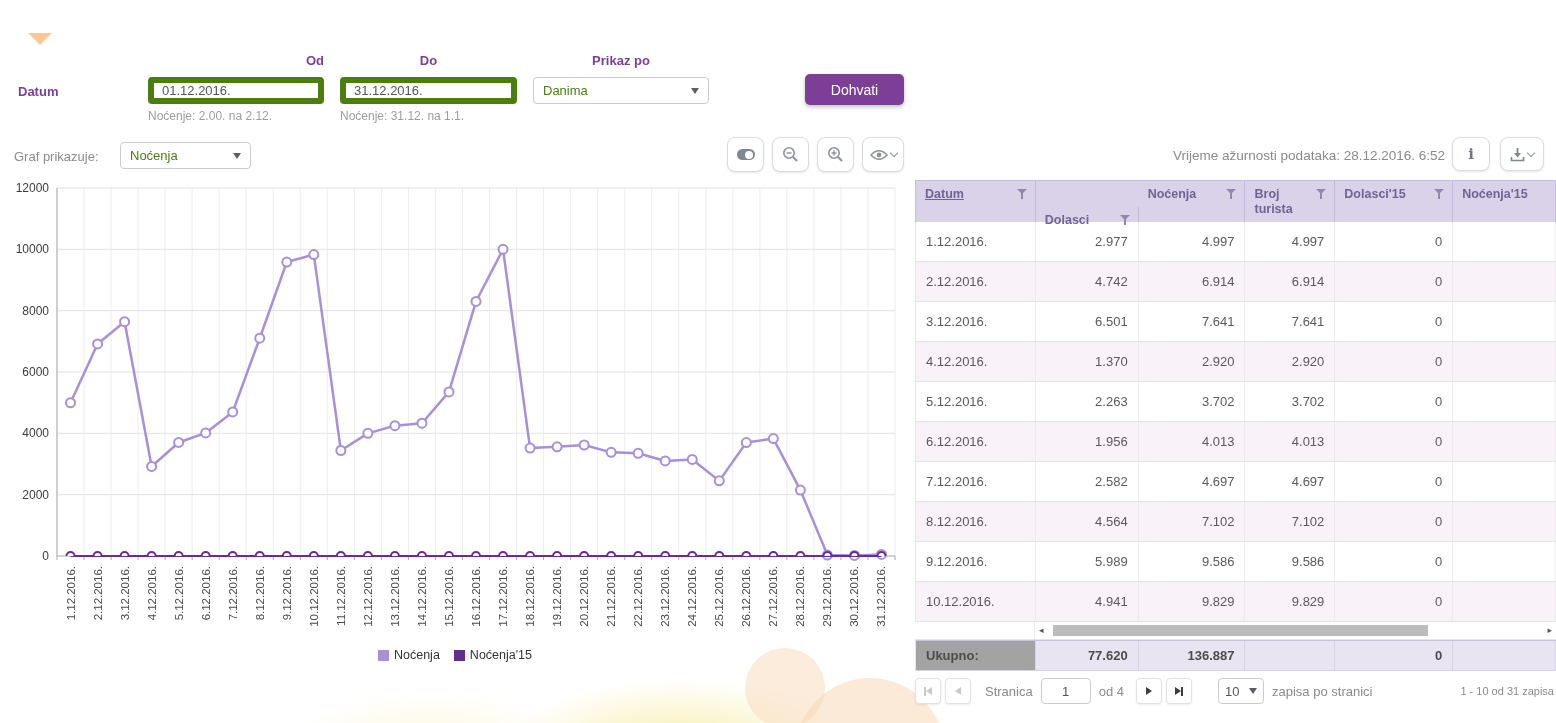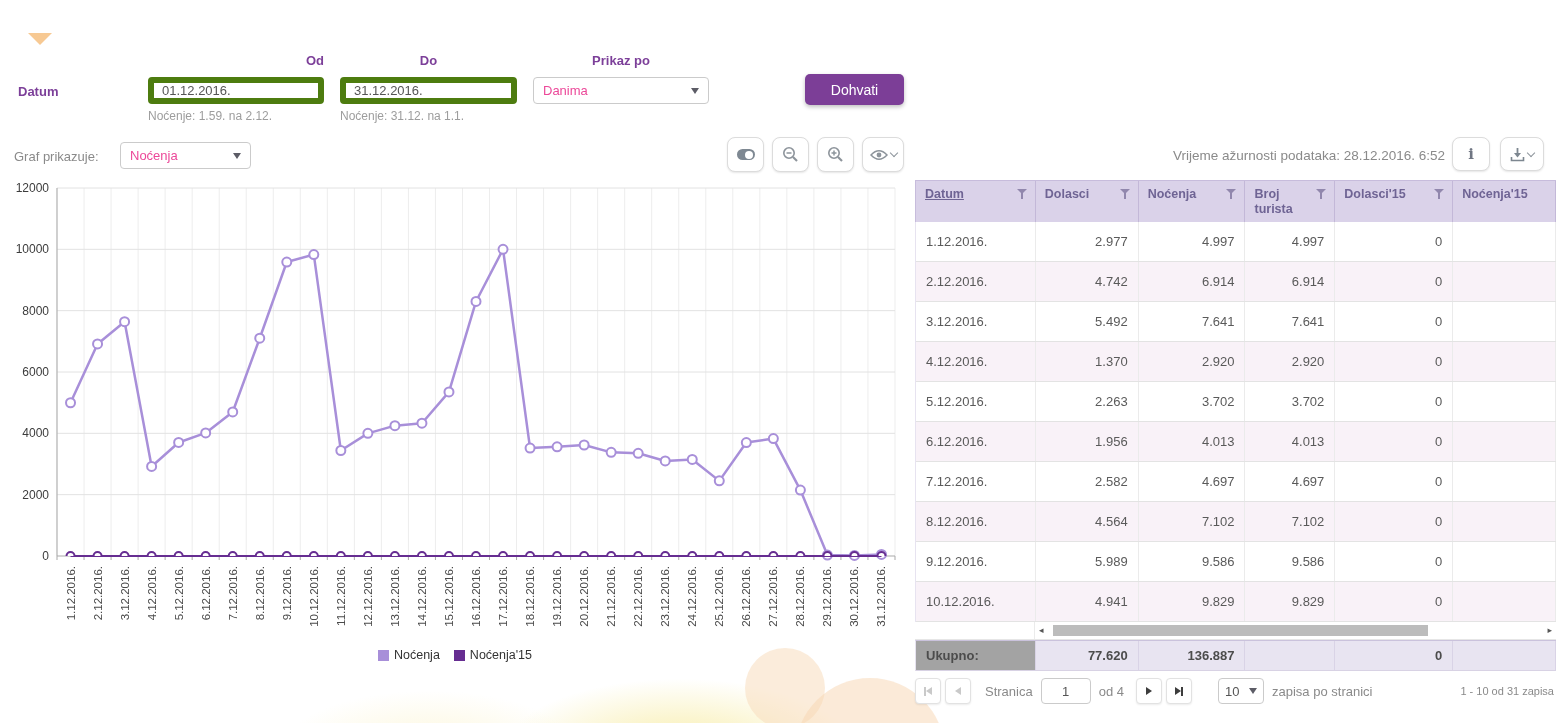--- a/index.html
+++ b/index.html
@@ -30,21 +30,21 @@
 
   
   .flabel { position:absolute; font-size:13px; font-weight:bold; color:#7c3f99; }
   .note { position:absolute; font-size:12px; color:#9d9d9d; }
   .textbox { position:absolute; height:27px; border:6px solid #4d7c0f; border-radius:4px;
     background:#fff; display:flex; align-items:center; overflow:hidden; }
   .textbox input { border:none; outline:none; flex:1; padding:0 8px; font-size:13px; color:#555;
     font-family:"Liberation Sans", sans-serif; background:transparent; }
   .selectbox { position:absolute; height:27px; border:1px solid #cbcbcb; border-radius:4px;
     background:#fff; display:flex; align-items:center; justify-content:space-between;
-    padding:0 9px; font-size:13px; color:#ec4899; cursor:pointer; }
+    padding:0 9px; font-size:13px; color:#4d7c0f; cursor:pointer; }
   .sel-arrow { width:0; height:0; border-left:4.5px solid transparent; border-right:4.5px solid transparent;
     border-top:6px solid #5c5c66; }
   .btn-primary { position:absolute; background:#7c3e97; color:#fff; border:none; border-radius:5px;
     font-size:14px; font-family:"Liberation Sans", sans-serif; cursor:pointer;
     box-shadow:0 2px 4px rgba(0,0,0,0.25); display:flex; align-items:center; justify-content:center; }
 
   
   .graf-label { position:absolute; left:14px; top:149px; font-size:13px; color:#8a8a8a; }
   .tool-btn { position:absolute; top:137px; height:35px; background:#fff; border:1px solid #dcdcdc;
     border-radius:8px; box-shadow:0 1px 2px rgba(0,0,0,0.10); display:flex; align-items:center;
@@ -132,21 +132,21 @@
 
     <div class="flabel" style="left:148px; top:53px; width:176px; text-align:right;">Od</div>
     <div class="flabel" style="left:340px; top:53px; width:177px; text-align:center;">Do</div>
     <div class="flabel" style="left:533px; top:53px; width:176px; text-align:center;">Prikaz po</div>
     <div class="flabel" style="left:18px; top:84px;">Datum</div>
 
     <div class="textbox" style="left:148px; top:77px; width:176px;">
       <input type="text" value="01.12.2016." style="">
 
     </div>
-    <div class="note" style="left:148px; top:109px;">Noćenje: 1.59. na 2.12.</div>
+    <div class="note" style="left:148px; top:109px;">Noćenje: 2.00. na 2.12.</div>
 
     <div class="textbox" style="left:340px; top:77px; width:177px;">
       <input type="text" value="31.12.2016." style="">
 
     </div>
     <div class="note" style="left:340px; top:109px;">Noćenje: 31.12. na 1.1.</div>
 
     <div class="selectbox" style="left:533px; top:77px; width:176px;">
       <span>Danima</span>
       <span class="sel-arrow"></span>
@@ -396,21 +396,21 @@
           <span>Noćenja'15</span>
         </span>
       </div>
 
     <div class="table-area">
       <div class="thead" id="thead">
           <div class="th" style="width: 120px;">
             <span class="sorted">Datum</span>
             <span class="funnel"></span>
           </div>
-          <div class="th" style="width: 103px;">
+          <div class="th" style="width: 103px; margin-top: 26px;">
             <span>Dolasci</span>
             <span class="funnel"></span>
           </div>
           <div class="th" style="width: 107px;">
             <span>Noćenja</span>
             <span class="funnel"></span>
           </div>
           <div class="th" style="width: 90px;">
             <span>Broj turista</span>
             <span class="funnel"></span>
@@ -435,21 +435,21 @@
           <div class="tr alt">
             <div class="td" style="width: 120px;">2.12.2016.</div>
             <div class="td num" style="width: 103px;">4.742</div>
             <div class="td num" style="width: 107px;">6.914</div>
             <div class="td num" style="width: 90px;">6.914</div>
             <div class="td num" style="width: 118px;">0</div>
             <div class="td num" style="width: 103px;"></div>
           </div>
           <div class="tr">
             <div class="td" style="width: 120px;">3.12.2016.</div>
-            <div class="td num" style="width: 103px;">5.492</div>
+            <div class="td num" style="width: 103px;">6.501</div>
             <div class="td num" style="width: 107px;">7.641</div>
             <div class="td num" style="width: 90px;">7.641</div>
             <div class="td num" style="width: 118px;">0</div>
             <div class="td num" style="width: 103px;"></div>
           </div>
           <div class="tr alt">
             <div class="td" style="width: 120px;">4.12.2016.</div>
             <div class="td num" style="width: 103px;">1.370</div>
             <div class="td num" style="width: 107px;">2.920</div>
             <div class="td num" style="width: 90px;">2.920</div>

